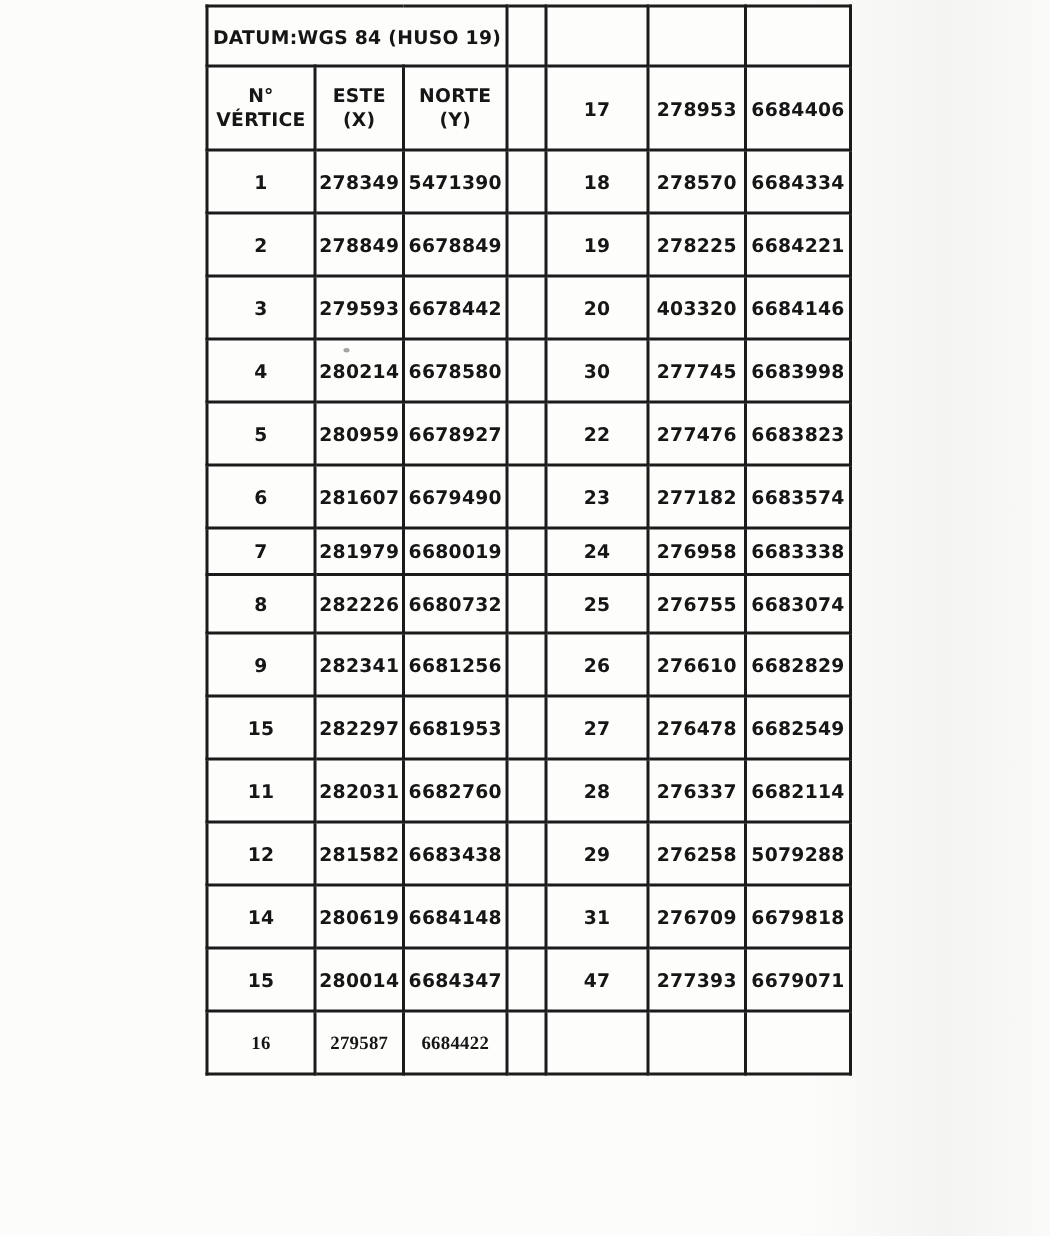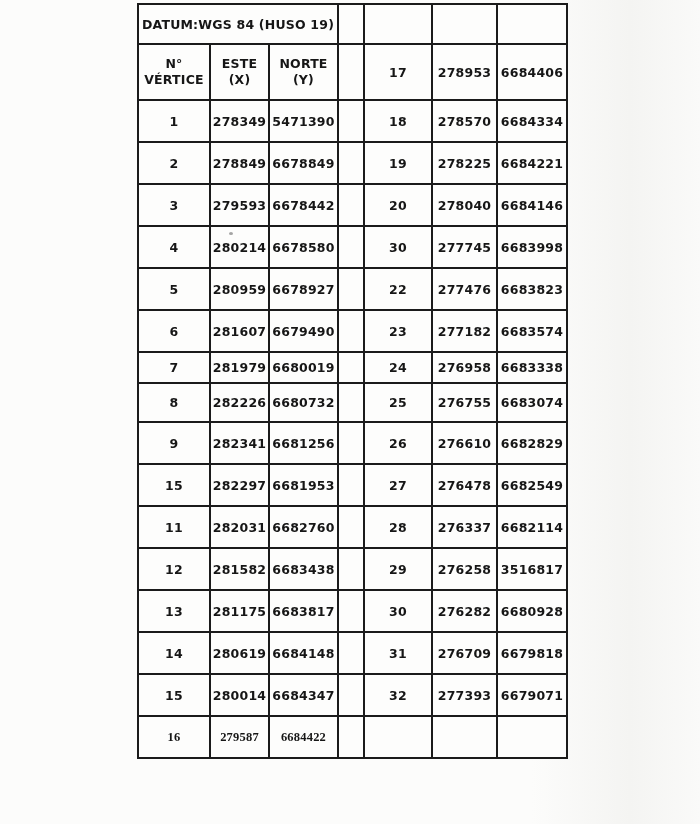--- a/index.html
+++ b/index.html
@@ -123,21 +123,21 @@
           <td>19</td>
           <td>278225</td>
           <td>6684221</td>
         </tr>
         <tr class="data-row">
           <td>3</td>
           <td>279593</td>
           <td>6678442</td>
           <td class="gap"></td>
           <td>20</td>
-          <td>278040</td>
+          <td>403320</td>
           <td>6684146</td>
         </tr>
         <tr class="data-row">
           <td>4</td>
           <td>280214</td>
           <td>6678580</td>
           <td class="gap"></td>
           <td>30</td>
           <td>277745</td>
           <td>6683998</td>
@@ -205,46 +205,37 @@
           <td>276337</td>
           <td>6682114</td>
         </tr>
         <tr class="data-row">
           <td>12</td>
           <td>281582</td>
           <td>6683438</td>
           <td class="gap"></td>
           <td>29</td>
           <td>276258</td>
-          <td>3516817</td>
-        </tr>
-        <tr class="data-row">
-          <td>13</td>
-          <td>281175</td>
-          <td>6683817</td>
-          <td class="gap"></td>
-          <td>30</td>
-          <td>276282</td>
-          <td>6680928</td>
+          <td>5079288</td>
         </tr>
         <tr class="data-row">
           <td>14</td>
           <td>280619</td>
           <td>6684148</td>
           <td class="gap"></td>
           <td>31</td>
           <td>276709</td>
           <td>6679818</td>
         </tr>
         <tr class="data-row">
           <td>15</td>
           <td>280014</td>
           <td>6684347</td>
           <td class="gap"></td>
-          <td>32</td>
+          <td>47</td>
           <td>277393</td>
           <td>6679071</td>
         </tr>
       </tbody>
 
     <tbody>
 
       <tr class="r-last">
         <td>16</td>
         <td>279587</td>

